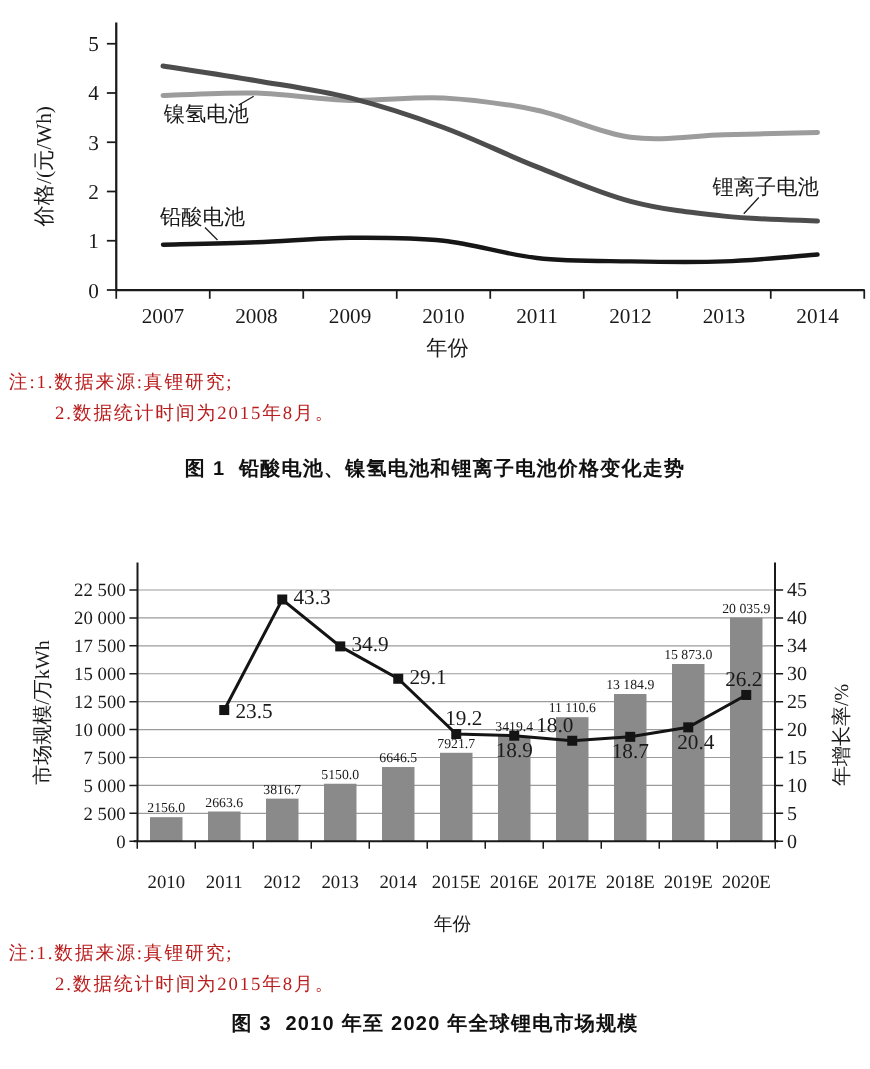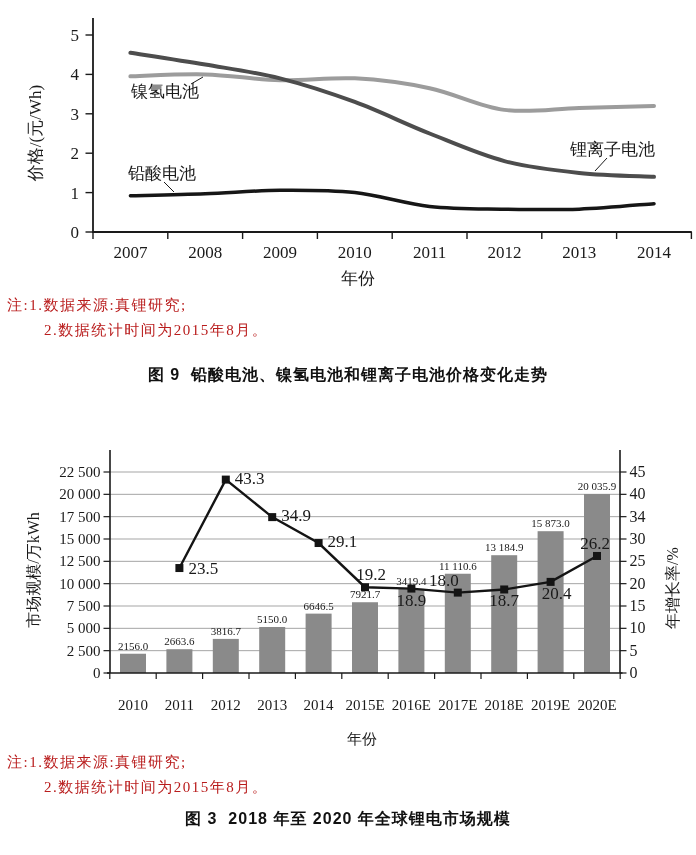--- a/index.html
+++ b/index.html
@@ -70,21 +70,21 @@
       <path d="M130.4 52.73000000000002C142.86666666666667 54.70000000000002 180.26666666666665 60.28166666666668 205.2 64.55000000000001C230.13333333333333 68.81833333333334 255.06666666666666 72.10166666666667 280 78.34C304.93333333333334 84.57833333333333 329.8666666666666 92.78666666666669 354.79999999999995 101.98000000000002C379.7333333333333 111.17333333333335 404.6666666666667 123.65 429.6 133.5C454.53333333333336 143.35 479.46666666666664 154.51333333333332 504.4 161.07999999999998C529.3333333333333 167.64666666666665 554.2666666666667 170.27333333333334 579.1999999999999 172.9C604.1333333333332 175.52666666666667 641.5333333333333 176.18333333333334 654 176.84" stroke="#4d4d4d" stroke-width="4" fill="none" stroke-linecap="round" stroke-linejoin="round"></path>
       <line x1="607" y1="158" x2="595" y2="171" stroke="#1a1a1a" stroke-width="1"></line>
       <text x="570" y="155" class="cn17">锂离子电池</text>
       <path d="M130.4 195.752C142.86666666666667 195.4236666666667 180.26666666666665 194.70133333333334 205.2 193.782C230.13333333333333 192.86266666666668 255.06666666666666 190.433 280 190.236C304.93333333333334 190.039 329.8666666666666 189.90766666666667 354.79999999999995 192.6C379.7333333333333 195.29233333333332 404.6666666666667 203.63199999999998 429.6 206.39C454.53333333333336 209.148 479.46666666666664 208.68833333333333 504.4 209.148C529.3333333333333 209.60766666666666 554.2666666666667 210.06733333333332 579.1999999999999 209.148C604.1333333333332 208.22866666666667 641.5333333333333 204.55133333333333 654 203.632" stroke="#161616" stroke-width="3.5" fill="none" stroke-linecap="round" stroke-linejoin="round"></path>
       <line x1="164" y1="182" x2="174" y2="192" stroke="#1a1a1a" stroke-width="1"></line>
       <text x="128" y="179" class="cn17">铅酸电池</text>
     </svg>
 
   <div class="note" id="n1a">注:1.数据来源:真锂研究;</div>
   <div class="note" id="n1b">2.数据统计时间为2015年8月。</div>
-  <div class="caption" id="caption1">图 9  铅酸电池、镍氢电池和锂离子电池价格变化走势</div>
+  <div class="caption" id="caption1">图 1  铅酸电池、镍氢电池和锂离子电池价格变化走势</div>
 
   <svg id="c2" width="696" height="313" viewBox="0 442 696 313">
       <line x1="110" y1="650.6666666666666" x2="620" y2="650.6666666666666" stroke="#9b9b9b" stroke-width="0.9"></line>
       <line x1="110" y1="628.3333333333334" x2="620" y2="628.3333333333334" stroke="#9b9b9b" stroke-width="0.9"></line>
       <line x1="110" y1="606" x2="620" y2="606" stroke="#9b9b9b" stroke-width="0.9"></line>
       <line x1="110" y1="583.6666666666666" x2="620" y2="583.6666666666666" stroke="#9b9b9b" stroke-width="0.9"></line>
       <line x1="110" y1="561.3333333333334" x2="620" y2="561.3333333333334" stroke="#9b9b9b" stroke-width="0.9"></line>
       <line x1="110" y1="539" x2="620" y2="539" stroke="#9b9b9b" stroke-width="0.9"></line>
       <line x1="110" y1="516.6666666666667" x2="620" y2="516.6666666666667" stroke="#9b9b9b" stroke-width="0.9"></line>
       <line x1="110" y1="494.33333333333337" x2="620" y2="494.33333333333337" stroke="#9b9b9b" stroke-width="0.9"></line>
@@ -198,14 +198,14 @@
       <text x="504.2" y="710" text-anchor="middle" class="n15">2018E</text>
       <text x="550.5999999999999" y="710" text-anchor="middle" class="n15">2019E</text>
       <text x="597" y="710" text-anchor="middle" class="n15">2020E</text>
       <text x="0" y="0" text-anchor="middle" class="cn16" transform="translate(39 570) rotate(-90)">市场规模/万kWh</text>
       <text x="0" y="0" text-anchor="middle" class="cn16" transform="translate(678 588) rotate(-90)">年增长率/%</text>
       <text x="362" y="744" text-anchor="middle" class="n15">年份</text>
     </svg>
 
   <div class="note" id="n2a">注:1.数据来源:真锂研究;</div>
   <div class="note" id="n2b">2.数据统计时间为2015年8月。</div>
-  <div class="caption" id="caption2">图 3  2018 年至 2020 年全球锂电市场规模</div>
+  <div class="caption" id="caption2">图 3  2010 年至 2020 年全球锂电市场规模</div>
 </div>
 
 </body></html>

